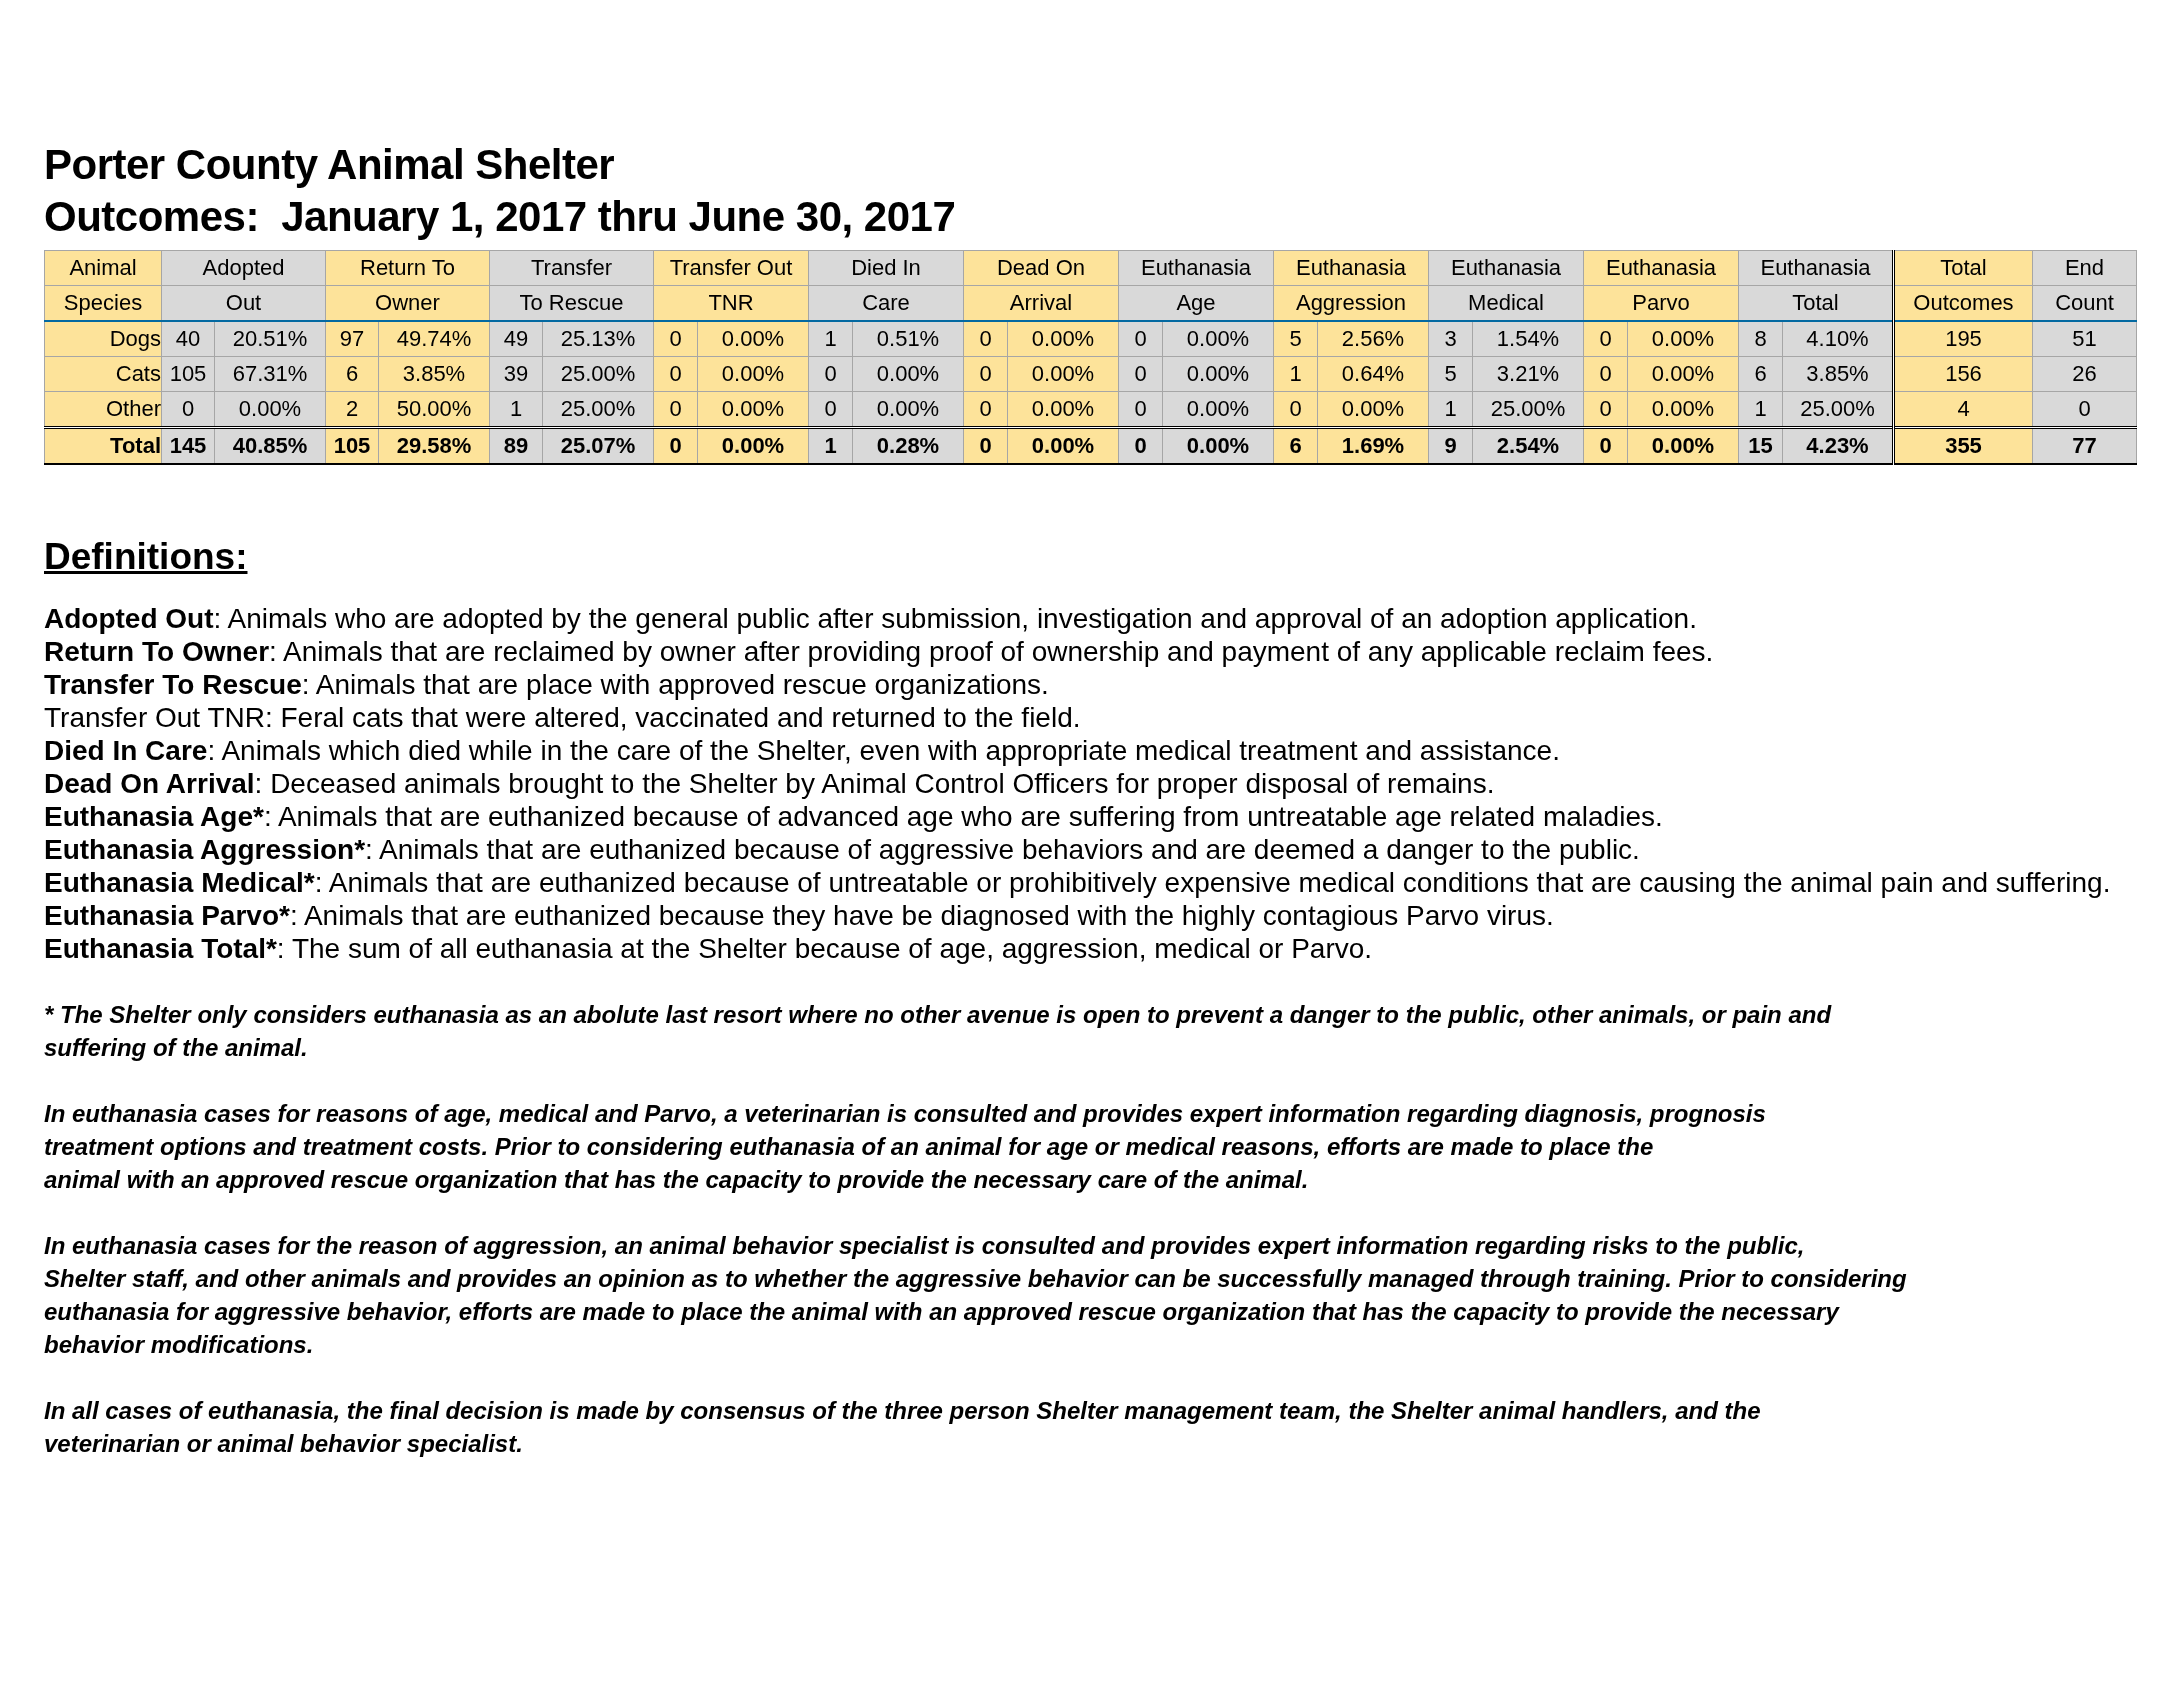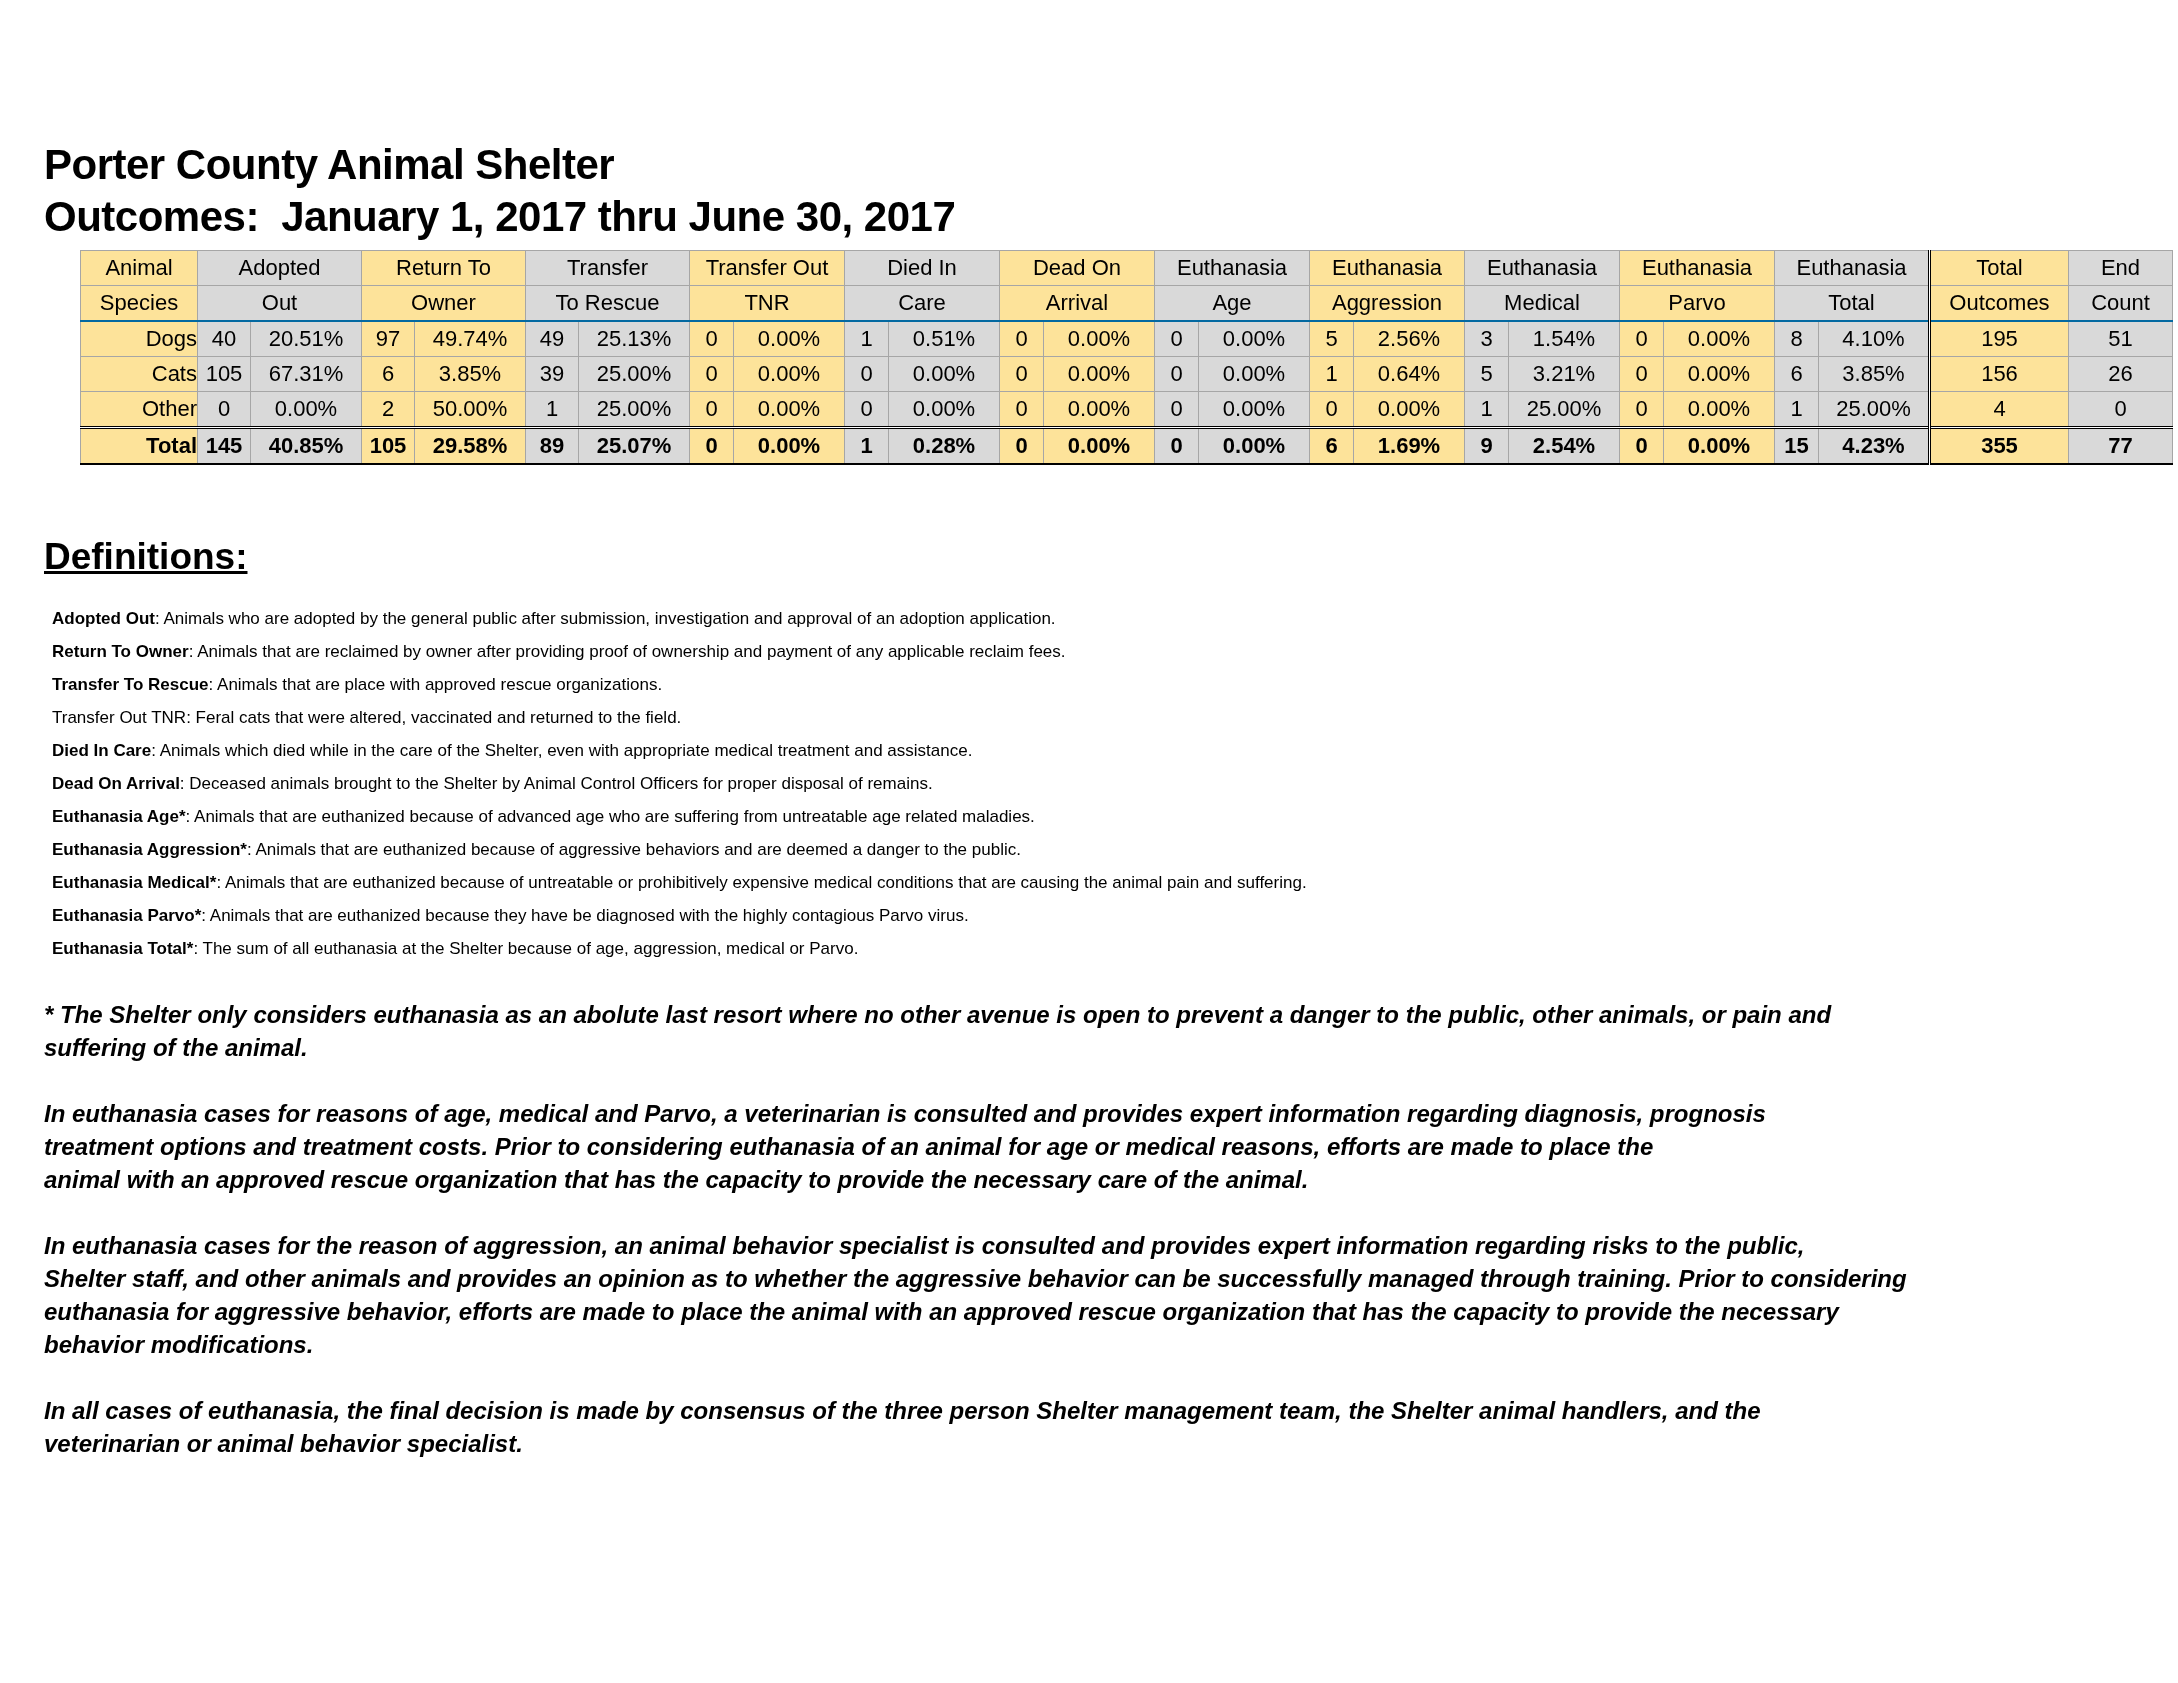--- a/index.html
+++ b/index.html
@@ -32,21 +32,20 @@
     letter-spacing: -0.5px;
     line-height: 1.24;
     white-space: pre;
   }
 
   
   .table-wrap {
     position: absolute;
     left: 44px;
     top: 250px;
-    margin-left: 36px;
   }
   table.outcomes {
     border-collapse: collapse;
     table-layout: fixed;
     font-size: 21px;
   }
   table.outcomes th,
   table.outcomes td {
     padding: 0;
     margin: 0;
@@ -118,24 +117,23 @@
     font-size: 24px;
     line-height: 1.0;
   }
   .defs-heading {
     font-weight: bold;
     font-size: 37px;
     text-decoration: underline;
     margin-bottom: 27px;
   }
   .def-line {
-    font-size: 17px;
+    font-size: 28px;
     line-height: 33px;
     white-space: nowrap;
-    margin-left: 8px;
   }
   .def-line b { font-weight: bold; }
   .para {
     font-weight: bold;
     font-size: 24px;
     line-height: 33px;
   }
   .spacer { height: 33px; }
   .para-line { white-space: nowrap; font-style: italic; }
 </style>

